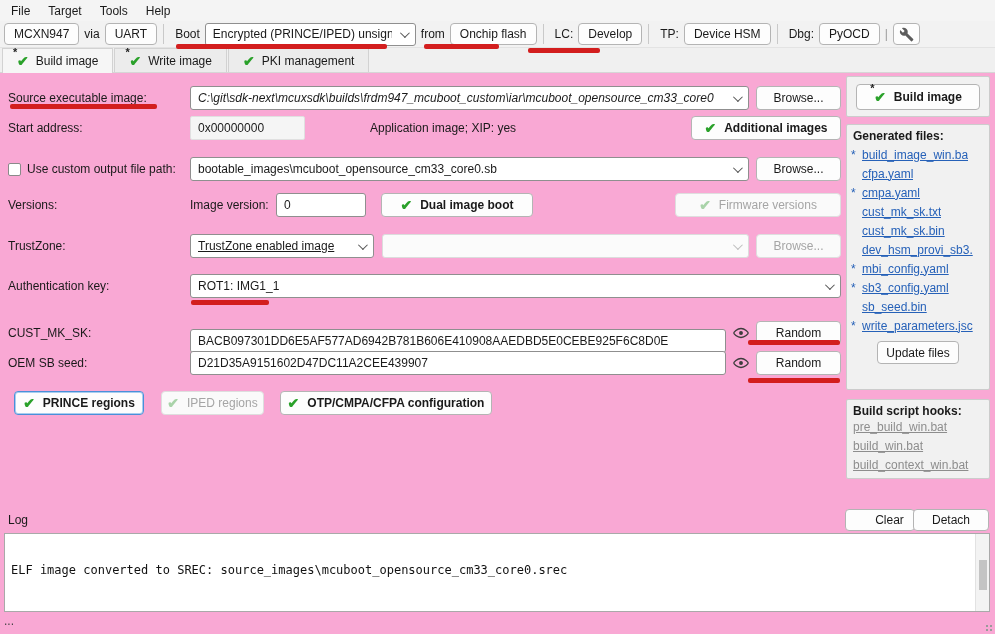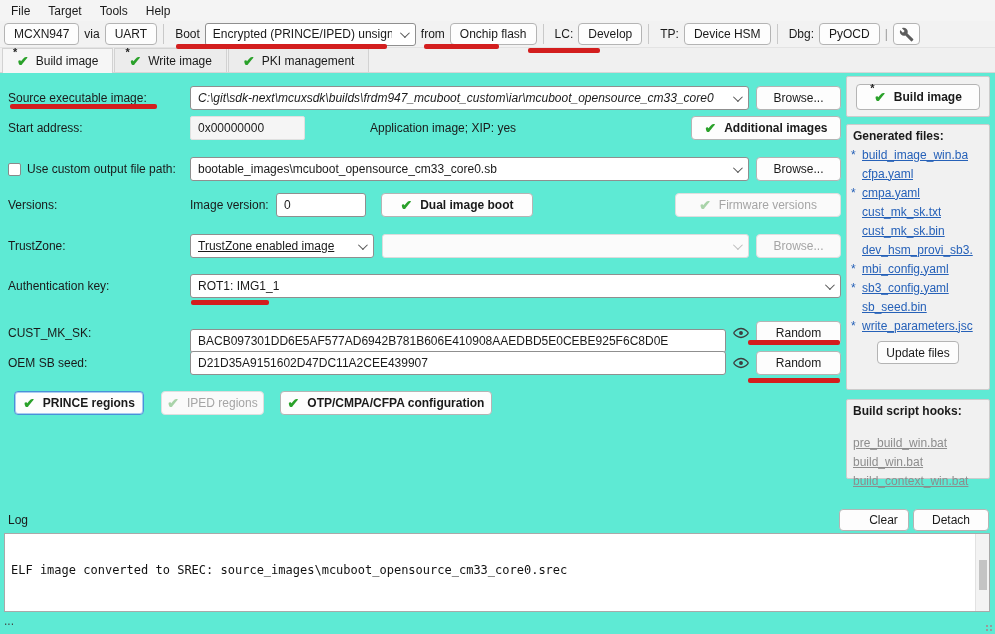--- a/index.html
+++ b/index.html
@@ -1,19 +1,19 @@
 <!DOCTYPE html>
 <html><head>
 <meta charset="utf-8">
 <style>
   * { box-sizing: border-box; margin: 0; padding: 0; }
   html,body { background:#ddd; }
   #app {
     position: relative; width: 995px; height: 634px;
-    background: #5eead4; overflow: hidden;
+    background: #f9a8d4; overflow: hidden;
     font-family: "Liberation Sans", sans-serif; font-size: 12px; color: #1a1a1a;
   }
   
   .menubar { display:flex; align-items:center; height:21px; padding-left:2px; background:#f4f4f4; }
   .menu-item { padding:3px 9px; cursor:default; }
   
   .toolbar { display:flex; align-items:center; height:27px; padding-left:4px; background:#f2f2f2; border-bottom:1px solid #e3e3e3; }
   .tbtn { display:inline-flex; align-items:center; justify-content:center; height:22px; padding:0 9px;
           background:#fdfdfd; border:1px solid #b4b4b4; border-radius:4px; white-space:nowrap; }
   .tlabel { padding:0 5px; white-space:nowrap; }
@@ -285,30 +285,30 @@
           <span class="flink">write_parameters.jsc</span>
         </div>
     </div>
     <div style="display:flex; justify-content:center; margin-top:6px;">
       <div class="btn" style="height:23px; padding:0 8px;">Update files</div>
     </div>
   </div>
 
   <div class="rbox" style="top:399px; height:80px;">
     <div class="rtitle">Build script hooks:</div>
-    <div style="padding:0 6px;margin-top:16px;">
+    <div style="padding:0 6px;">
       <span class="hlink">pre_build_win.bat</span>
       <span class="hlink">build_win.bat</span>
       <span class="hlink">build_context_win.bat</span>
     </div>
   </div>
 
   <div class="logheader">
     <span style="position:absolute; left:8px; top:8px;">Log</span>
-    <div class="btn" style="position:absolute; right:86px; top:4px; height:22px; width:70px;padding-left:29px;">Clear</div>
+    <div class="btn" style="position:absolute; right:80px; top:4px; height:22px; width:70px;padding-left:29px;">Clear</div>
     <div class="btn" style="position:absolute; right:6px; top:4px; height:22px; width:76px;">Detach</div>
   </div>
 
   <div class="logbox">
     <div class="loglines">
       <div>ELF image converted to SREC: source_images\mcuboot_opensource_cm33_core0.srec</div>
       
       
       
     </div>

